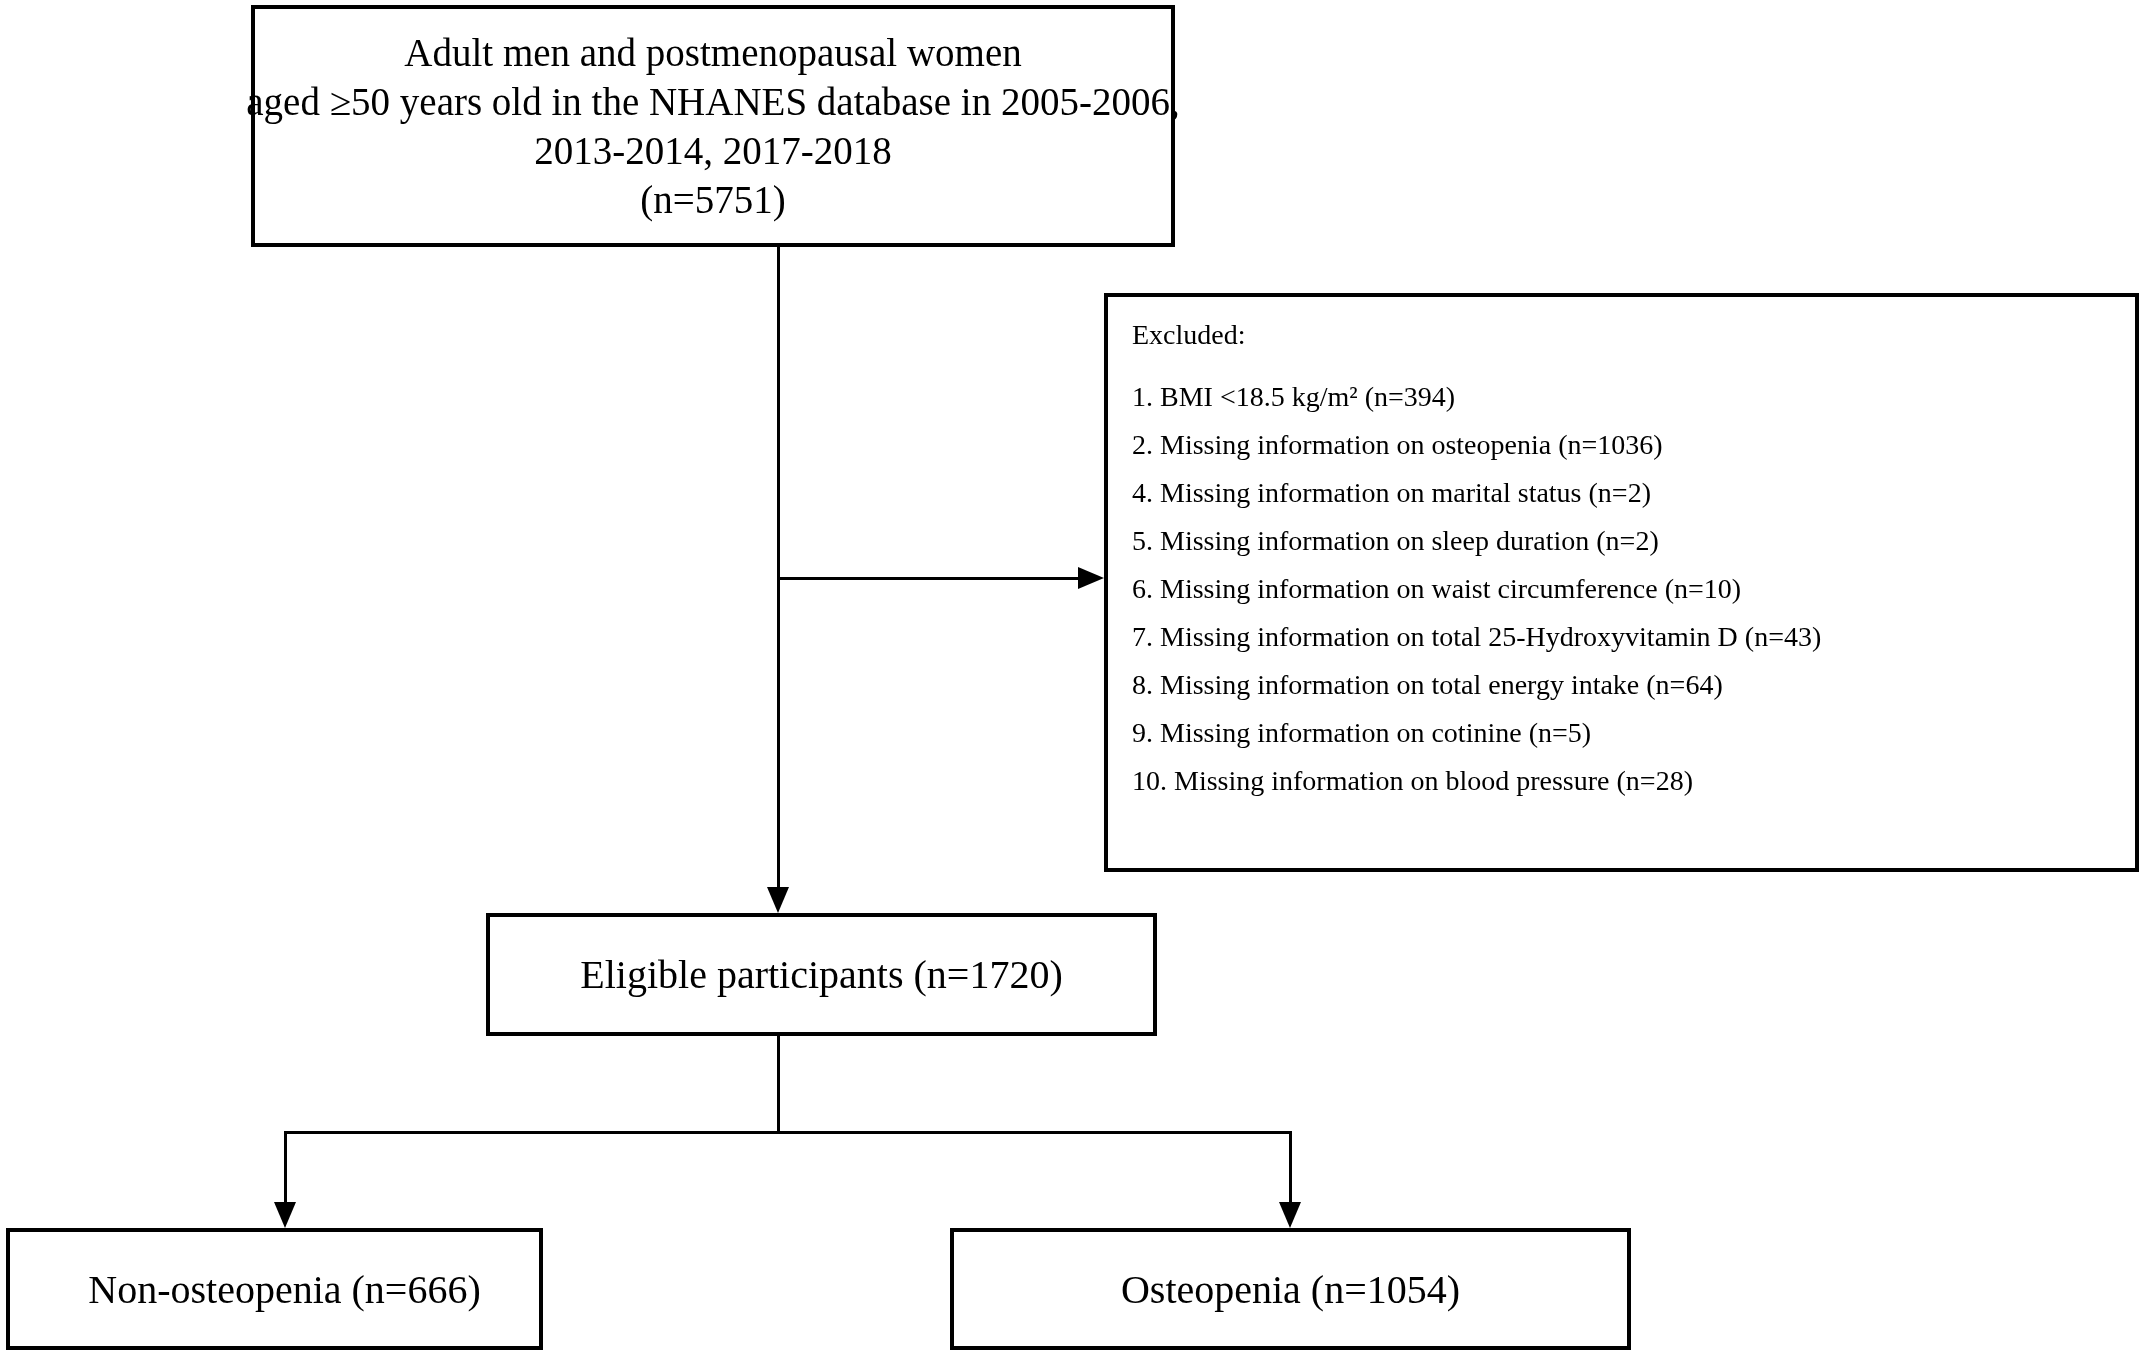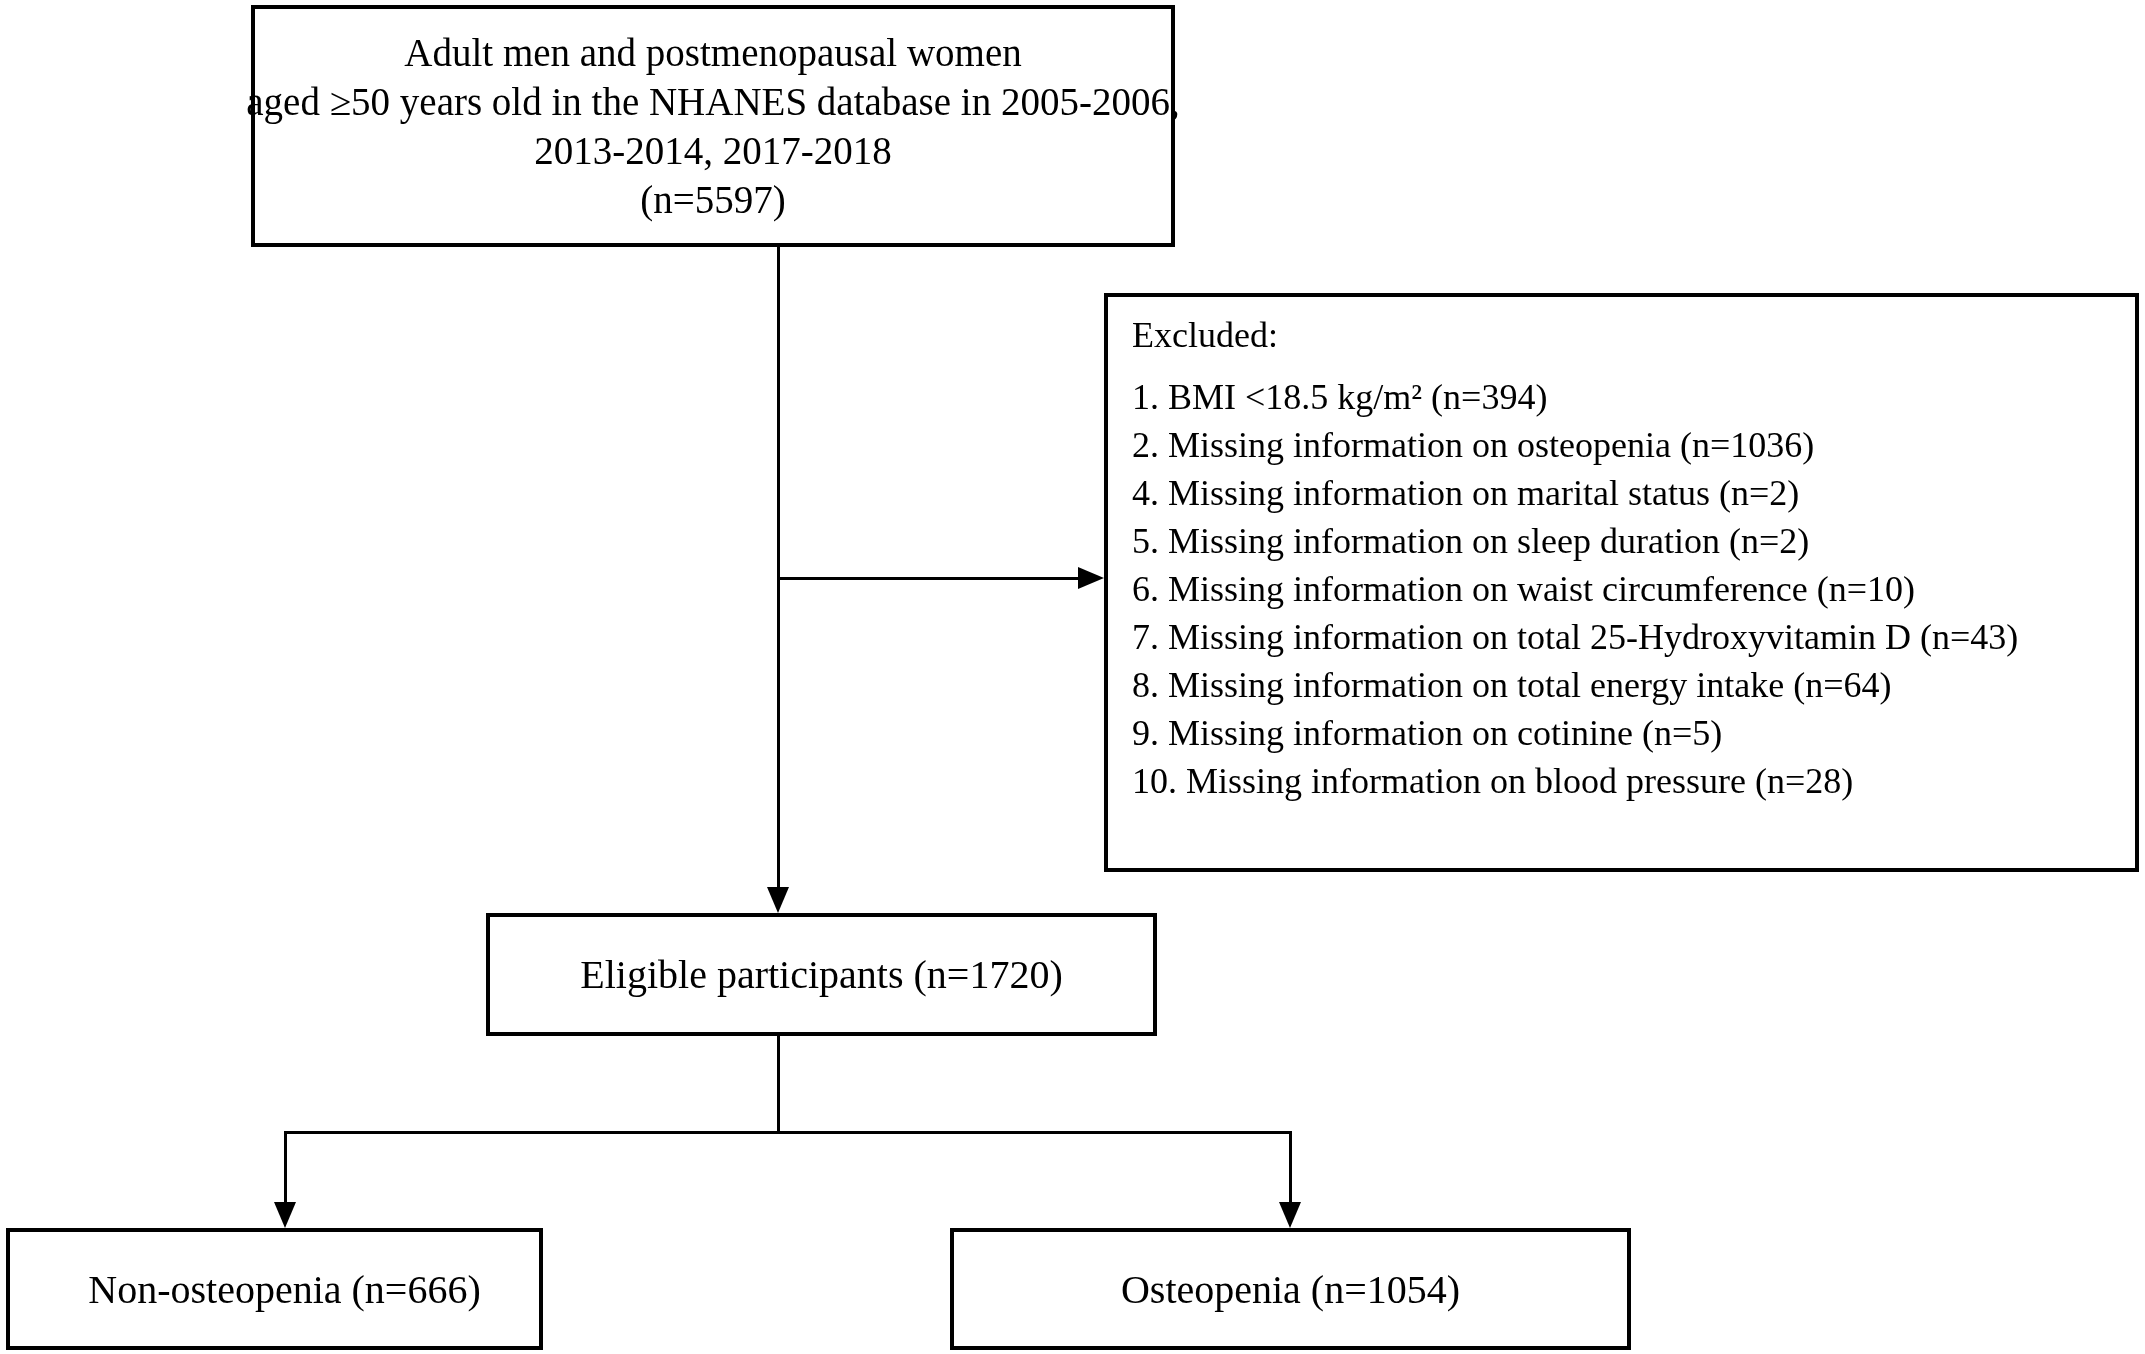--- a/index.html
+++ b/index.html
@@ -32,21 +32,21 @@
   .box-line {
     white-space: nowrap;
   }
   #top-box {
     left: 251px; top: 5px; width: 924px; height: 242px;
     font-size: 39px; line-height: 49px;
   }
   #excluded-box {
     left: 1104px; top: 293px; width: 1035px; height: 579px;
     padding: 14px 20px 0 24px;
-    font-size: 36px; line-height: 48px;
+    font-size: 28px; line-height: 48px;
   }
   #excluded-title {
     margin-bottom: 14px;
     white-space: nowrap;
   }
   .excluded-item {
     white-space: nowrap;
   }
   #eligible-box {
     left: 486px; top: 913px; width: 671px; height: 123px;
@@ -93,21 +93,21 @@
 </style>
 </head>
 <body>
 
 <div id="canvas">
 
   <div id="top-box" class="box center-box">
     <div class="box-line">Adult men and postmenopausal women</div>
     <div class="box-line">aged ≥50 years old in the NHANES database in 2005-2006,</div>
     <div class="box-line">2013-2014, 2017-2018</div>
-    <div class="box-line">(n=5597)</div>
+    <div class="box-line">(n=5751)</div>
   </div>
 
   <div id="v-line-1" class="line"></div>
   <div id="h-branch" class="line"></div>
   <div id="arrow-to-excluded" class="arrow-right"></div>
   <div id="arrow-to-eligible" class="arrow-down"></div>
 
   <div id="excluded-box" class="box">
     <div id="excluded-title">Excluded:</div>
     <div class="excluded-item">1. BMI &lt;18.5 kg/m² (n=394)</div>

